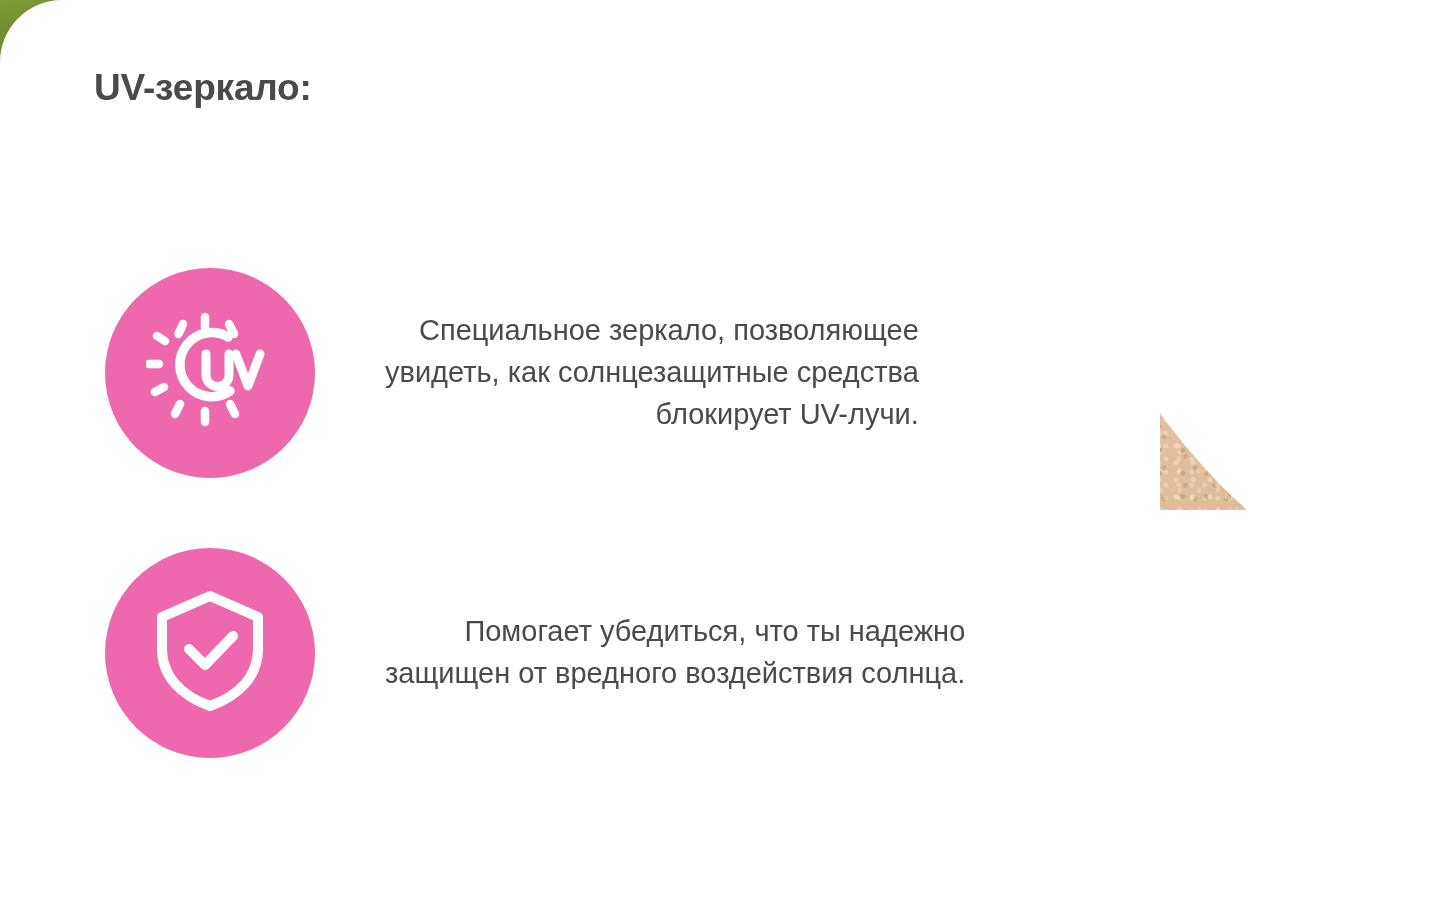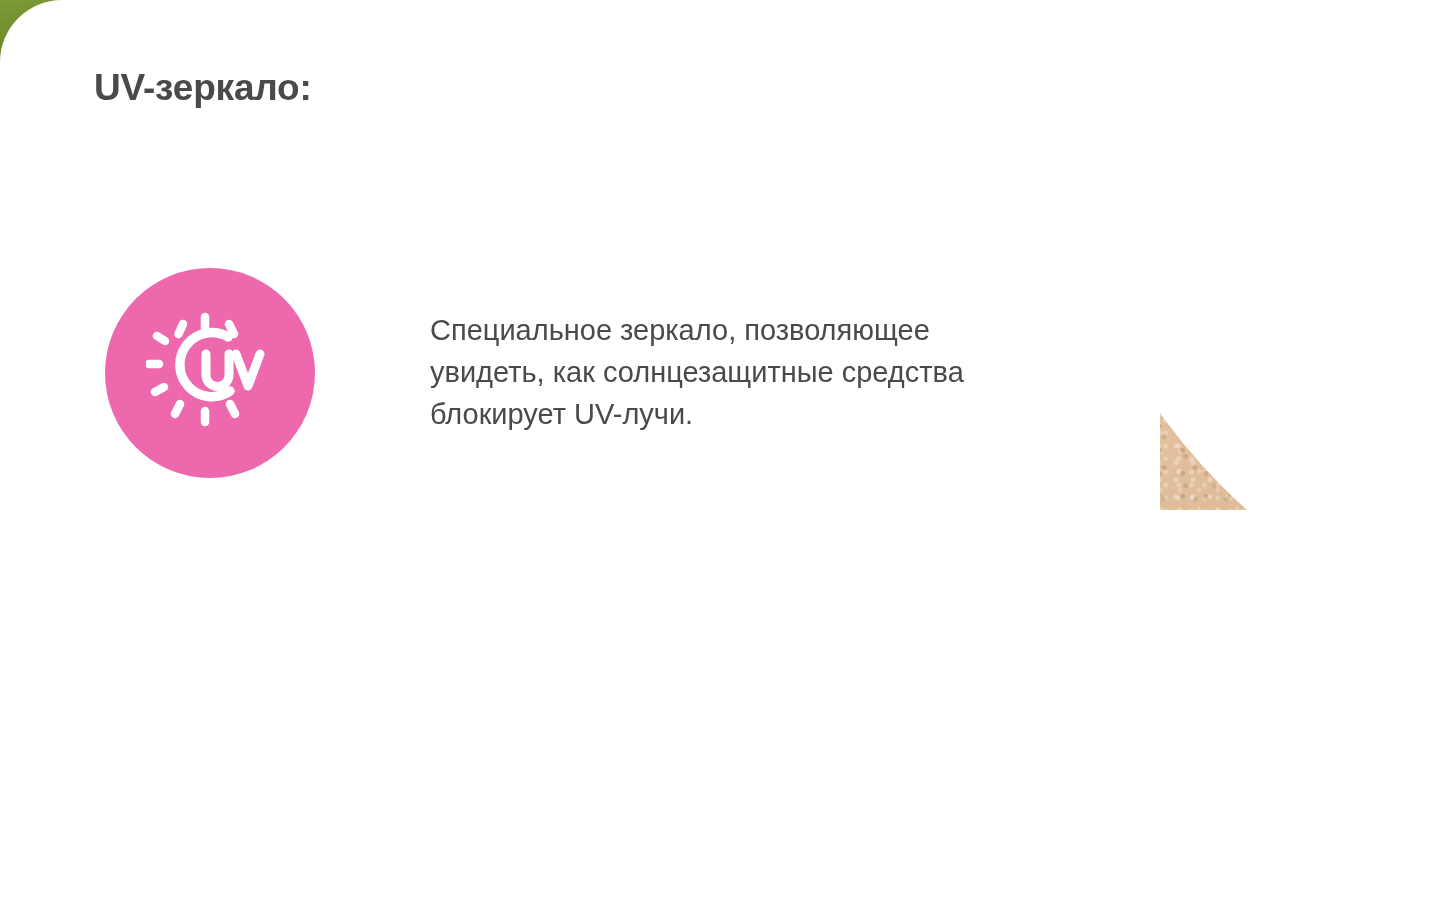--- a/index.html
+++ b/index.html
@@ -11,20 +11,21 @@
   body {
     font-family: "Liberation Sans", "DejaVu Sans", sans-serif;
   }
 
   .screen {
     position: relative;
     width: 1440px;
     height: 901px;
     overflow: hidden;
     background: #ffffff;
+    text-align: right;
   }
 
   
   .bg-photo {
     position: absolute;
     inset: 0;
     z-index: 0;
   }
 
   
@@ -111,21 +112,20 @@
     letter-spacing: -0.2px;
     white-space: nowrap;
   }
   .heading-line-1 { display: block; color: #4a4a4a; }
   .heading-line-2 { display: block; color: #f06bb0; }
 
   .feature {
     position: absolute;
     display: flex;
     align-items: center;
-    gap: 45px;
   }
   .feature-1 { left: 105px; top: 268px; }
   .feature-2 { left: 105px; top: 548px; }
 
   .icon-circle {
     flex: 0 0 auto;
     width: 210px;
     height: 210px;
     border-radius: 50%;
     background: #ee68ae;
@@ -188,15 +188,27 @@
 
             <path d="M 90 47 L 102 79 L 114 47" stroke="#ffffff" stroke-width="9" stroke-linecap="round" stroke-linejoin="round" fill="none"></path>
           </svg>
         </span>
       </div>
       <p class="feature-text">Специальное зеркало, позволяющее
 увидеть, как солнцезащитные средства
 блокирует UV-лучи.</p>
     </div>
 
+    <div class="feature feature-2">
+      <div class="icon-circle">
+        <span>
+          <svg width="118" height="124" viewBox="0 0 118 124" fill="none" aria-hidden="true">
+            <path d="M59 7 L107 28 L107 60 C107 88 87 107 59 117 C31 107 11 88 11 60 L11 28 Z" stroke="#ffffff" stroke-width="10" stroke-linejoin="round" stroke-linecap="round" fill="none"></path>
+            <path d="M38 60 L54 76 L82 47" stroke="#ffffff" stroke-width="10" stroke-linecap="round" stroke-linejoin="round" fill="none"></path>
+          </svg>
+        </span>
+      </div>
+      <p class="feature-text">Помогает убедиться, что ты надежно
+защищен от вредного воздействия солнца.</p>
+    </div>
 
   </div>
 </div>
 
 </body></html>

